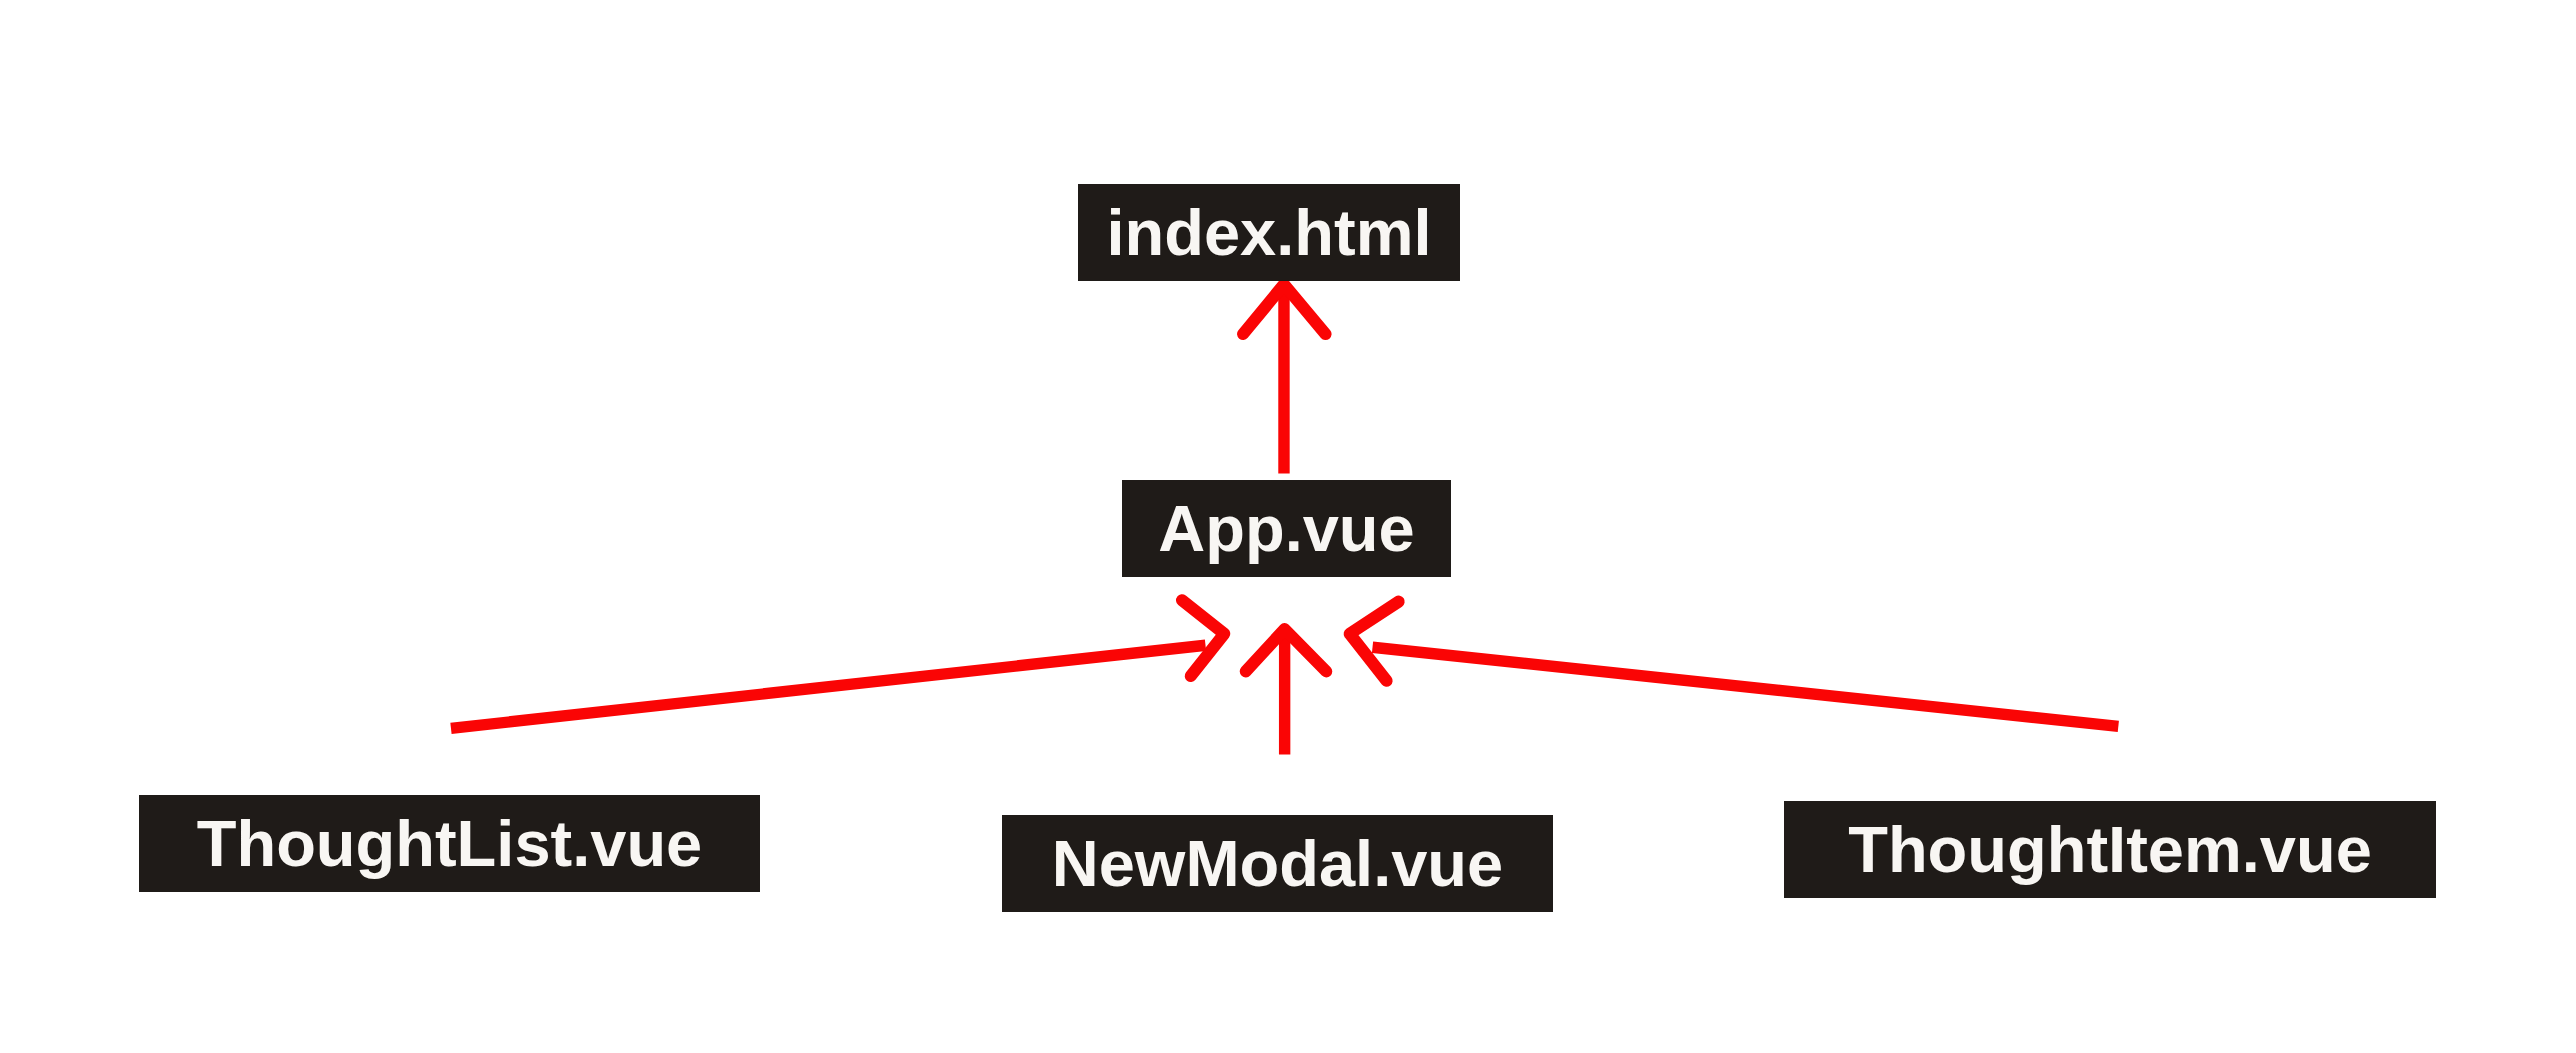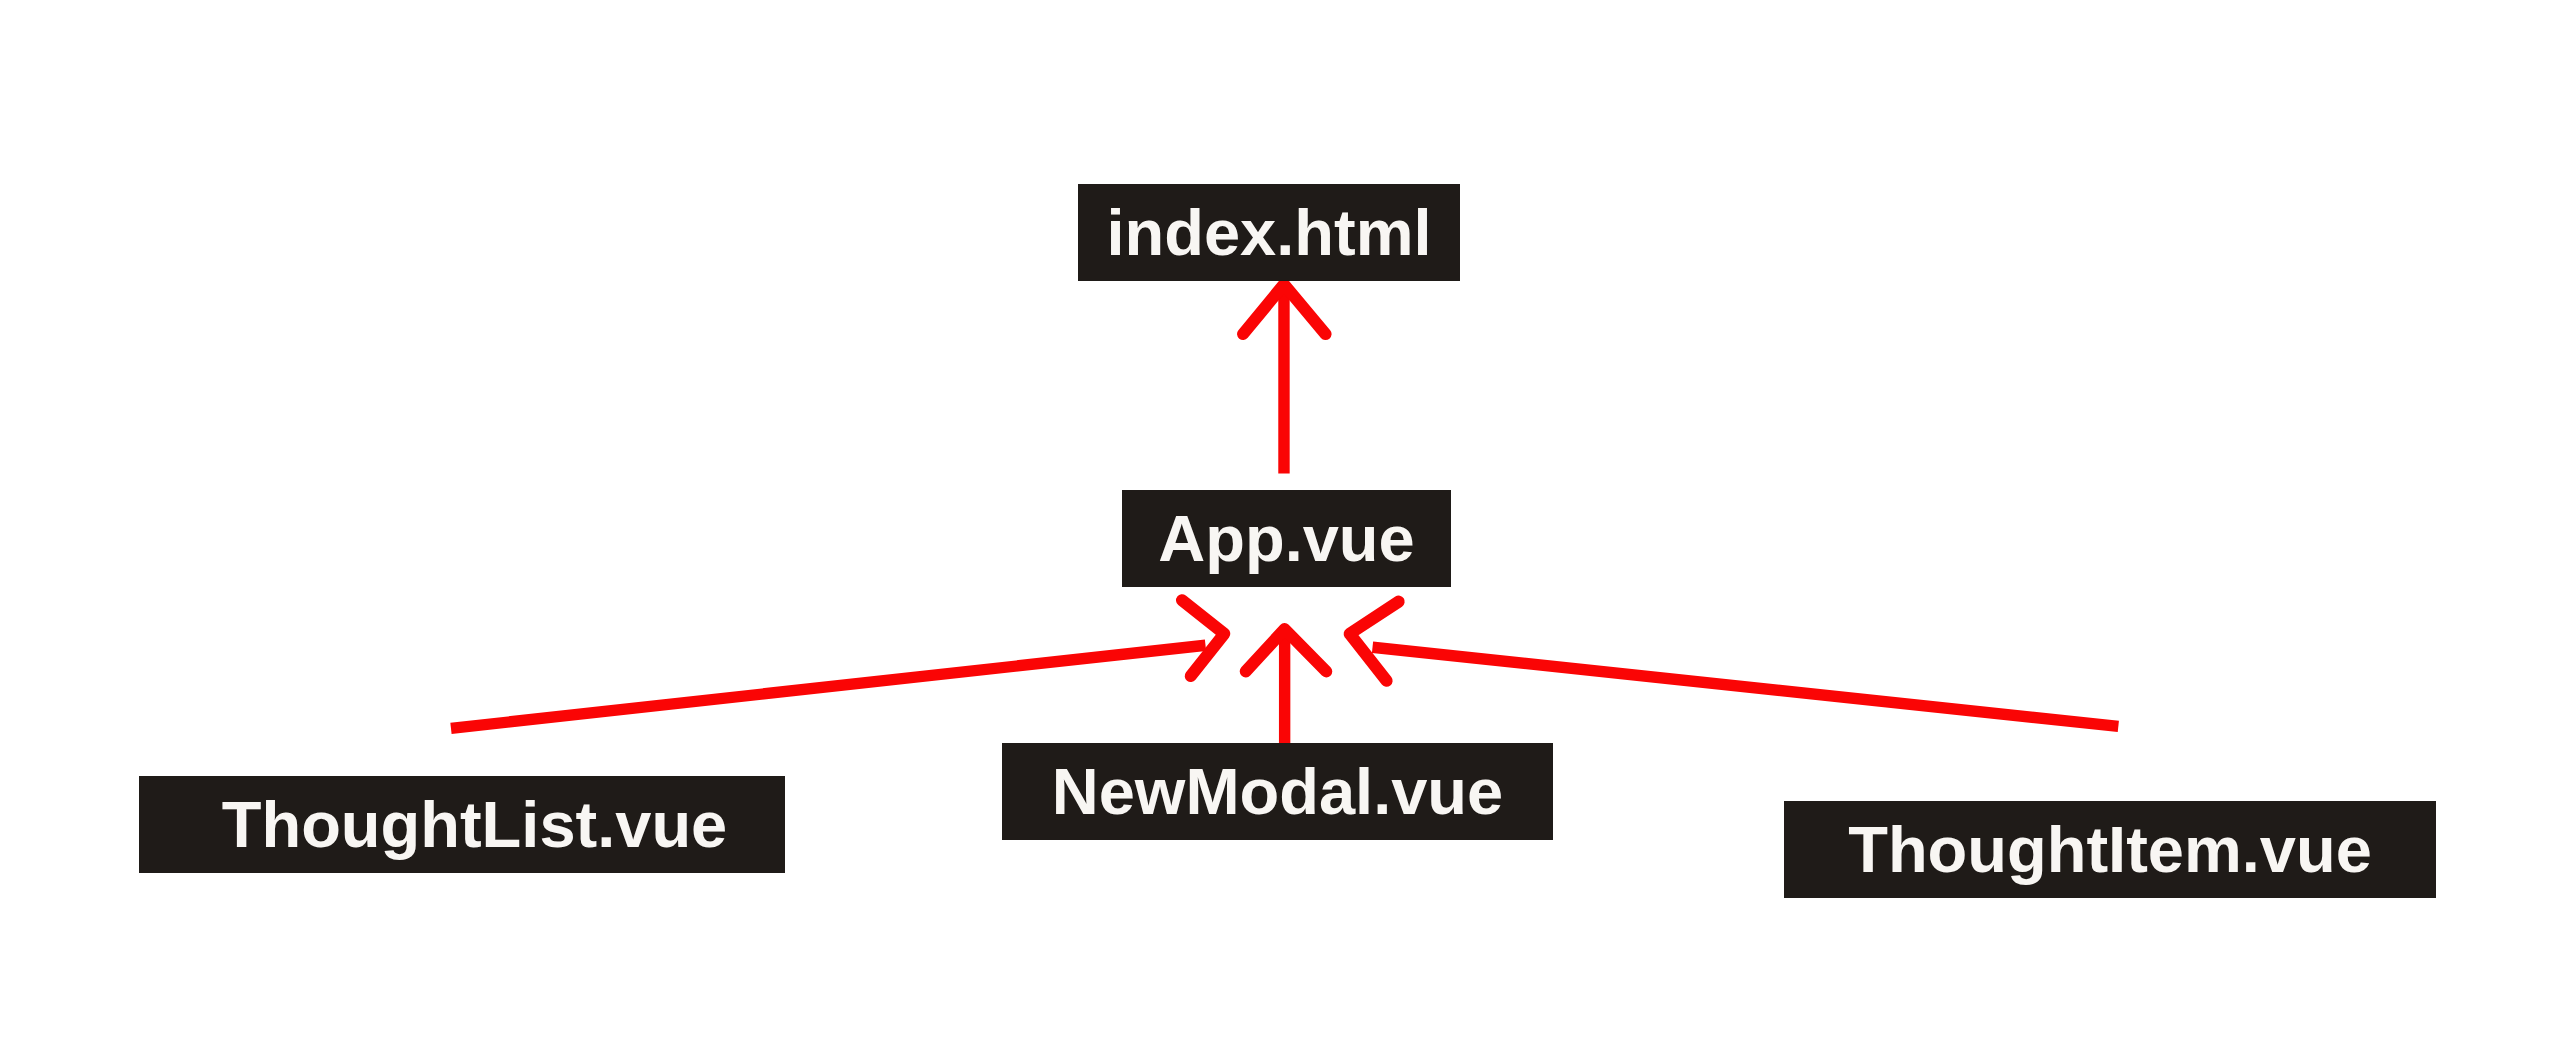--- a/index.html
+++ b/index.html
@@ -31,23 +31,23 @@
     align-items: center;
     justify-content: center;
     font-weight: bold;
     font-size: 65px;
     line-height: 1;
     white-space: nowrap;
     letter-spacing: 0px;
   }
   
   #node-index-html   { left: 1078px; top: 184px;  width: 382px; height: 97px; }
-  #node-app-vue      { left: 1122px; top: 490px;  width: 329px; height: 97px; }
-  #node-thoughtlist  { left: 139px;  top: 776px; width: 621px; height: 97px; padding-left: 25px; }
-  #node-newmodal     { left: 1002px; top: 743px; width: 551px; height: 97px; }
+  #node-app-vue      { left: 1122px; top: 480px;  width: 329px; height: 97px; }
+  #node-thoughtlist  { left: 139px;  top: 795px; width: 621px; height: 97px; }
+  #node-newmodal     { left: 1002px; top: 815px; width: 551px; height: 97px; }
   #node-thoughtitem  { left: 1784px; top: 801px; width: 652px; height: 97px; }
 </style>
 </head>
 <body>
 
 <div id="stage">
 
   <svg id="arrows" viewBox="0 0 3840 1570" xmlns="http://www.w3.org/2000/svg">
     <g fill="none" stroke="#FA0505">
 

